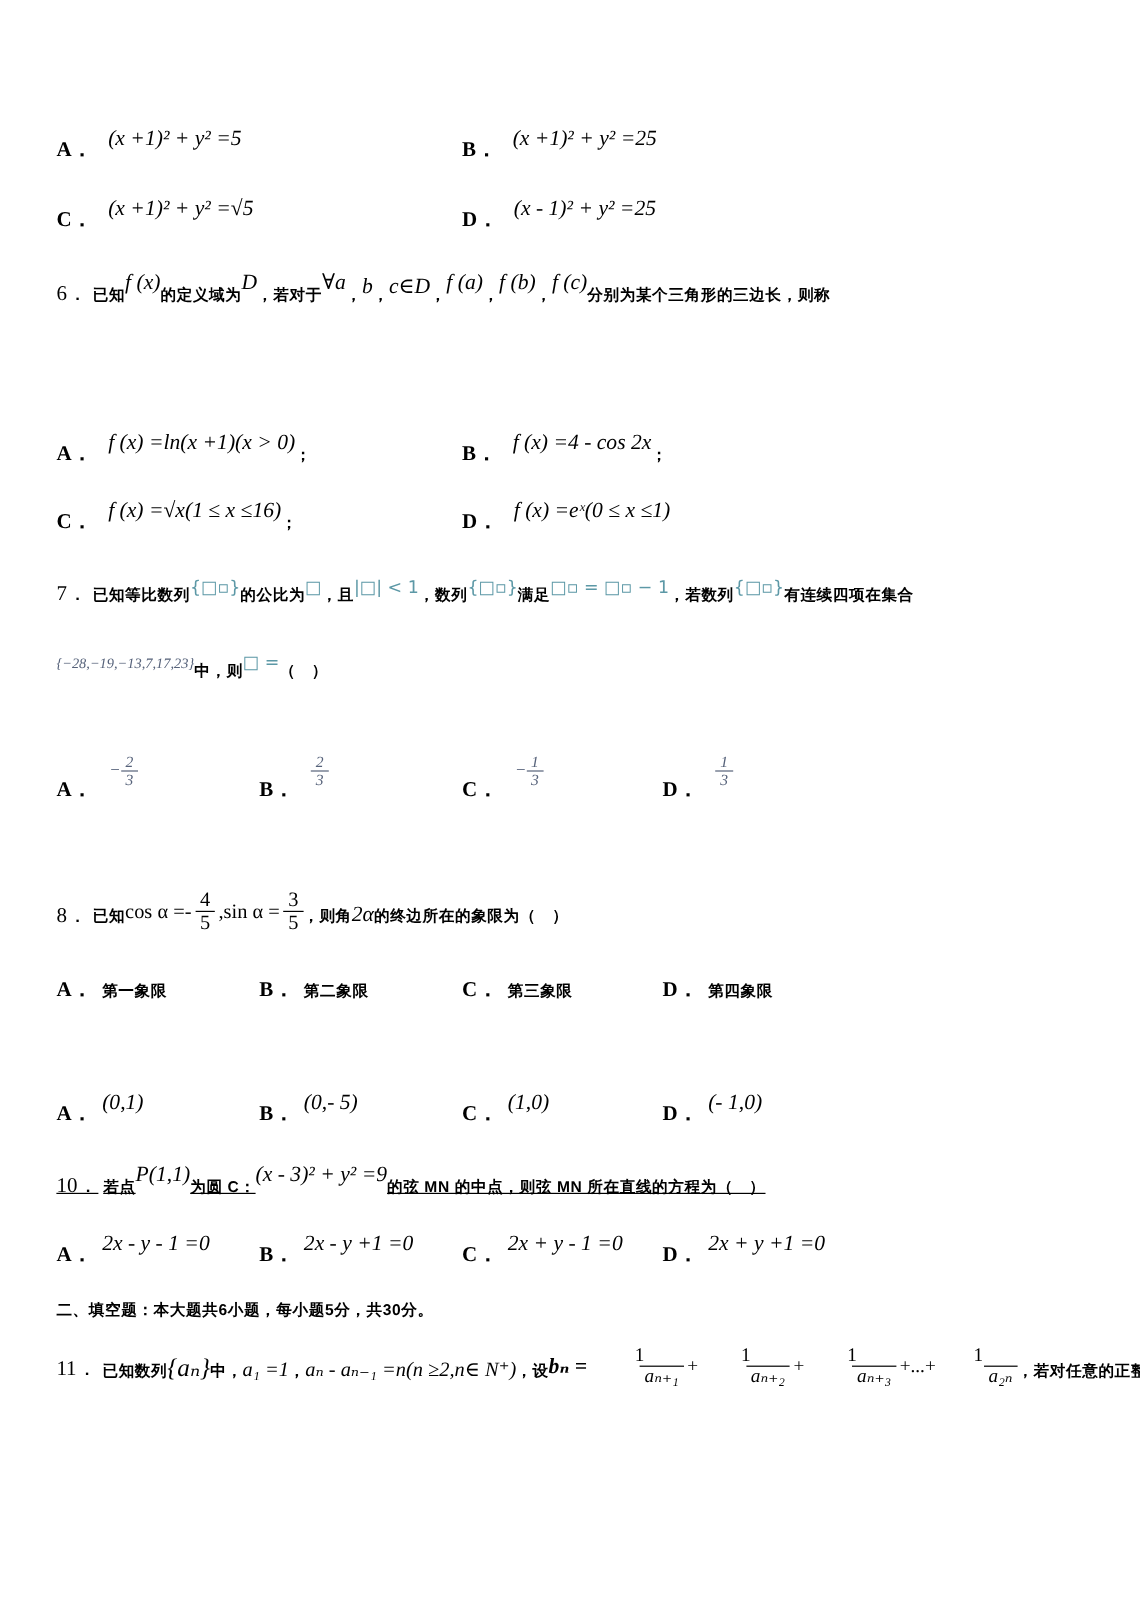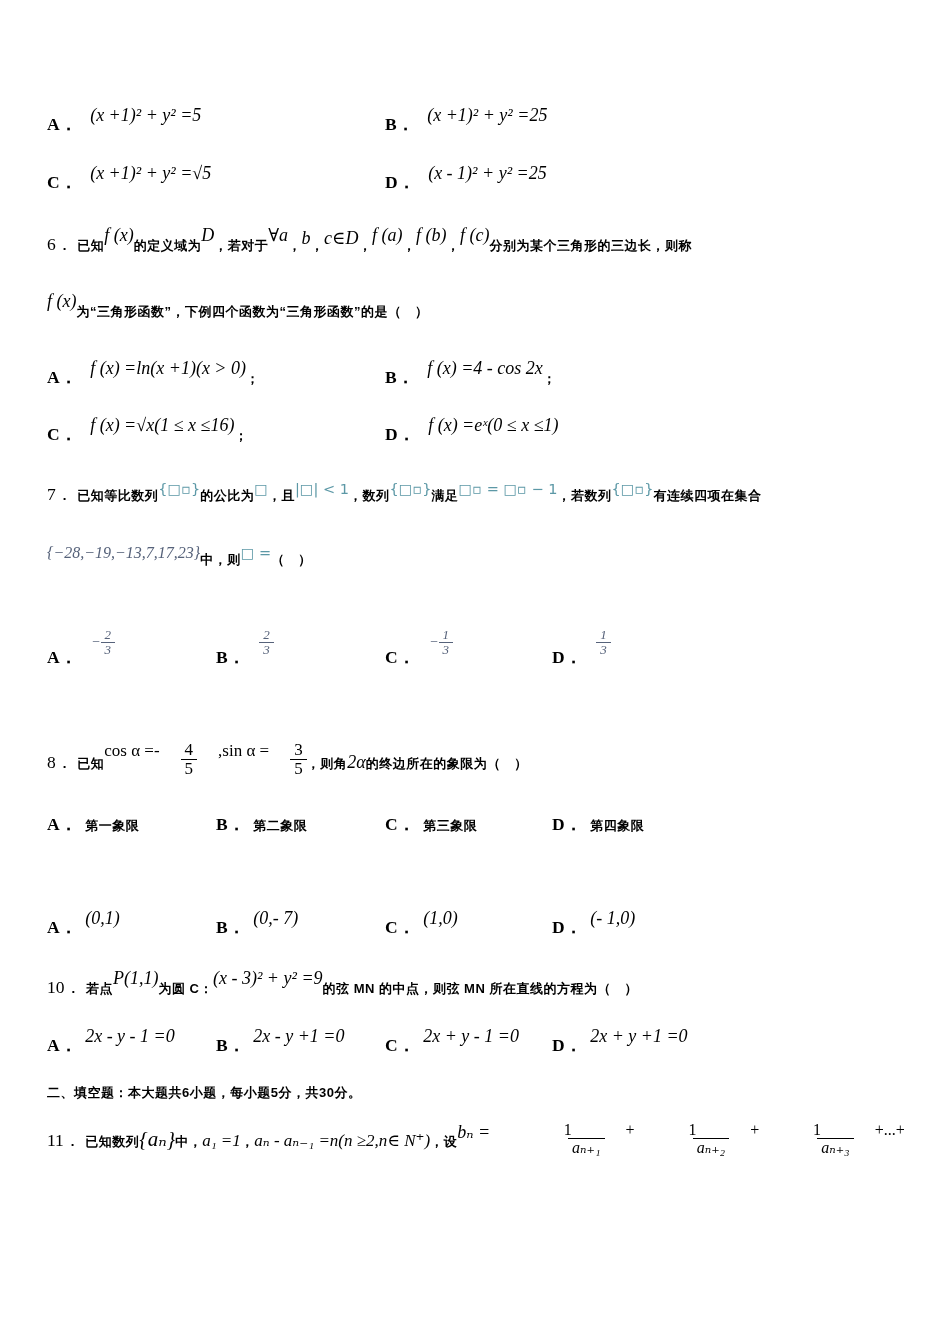--- a/index.html
+++ b/index.html
@@ -21,58 +21,55 @@
   .tint{color:#56627a;}
   .frac{display:inline-flex;flex-direction:column;align-items:center;vertical-align:middle;line-height:1.08;text-align:center;}
   .frac .fden{border-top:1.4px solid #000;}
   .frac .fnum,.frac .fden{padding:0 4px;display:block;}
   .frac8{font-family:"Liberation Serif","DejaVu Serif",serif;font-size:17px;}
   .frac7{font-family:"Liberation Serif","DejaVu Serif",serif;font-style:italic;font-size:13px;color:#56627a;}
   .frac7 .fden{border-top:1.2px solid #56627a;}
   .frac11{font-family:"Liberation Serif","DejaVu Serif","DejaVu Sans",serif;font-size:16px;}
   .frac11 .fden{font-style:italic;margin-left:37px;}
   .q7wrap{display:inline-block;position:relative;top:-17px;margin-left:14px;}
-  .bnblock{display:inline-flex;vertical-align:middle;gap:21px;position:relative;top:-4px;}
-  .bnblock .bn{font-family:"Liberation Serif","DejaVu Serif","DejaVu Sans",serif;font-style:italic;font-size:18px;margin-right:20px;}
+  .bnblock{display:inline-flex;align-items:center;vertical-align:middle;gap:3px;position:relative;top:-4px;}
+  .bnblock .bn{font-family:"Liberation Serif","DejaVu Serif","DejaVu Sans",serif;font-style:italic;font-size:18px;margin-right:4px;font-weight:bold;}
   .plus{font-family:"Liberation Serif",serif;font-size:16px;}
 </style>
 </head>
 <body>
 
 <div id="page">
 
   <div class="line" style="top:112px;left:0;right:0;">
     <span class="cell c1"><span class="optlabel">A．</span><span class="math raised gap">(x +1)² + y² =5</span></span>
     <span class="cell c3"><span class="optlabel">B．</span><span class="math raised gap">(x +1)² + y² =25</span></span>
   </div>
   <div class="line" style="top:170px;left:0;right:0;">
     <span class="cell c1"><span class="optlabel">C．</span><span class="math raised gap">(x +1)² + y² =√5</span></span>
     <span class="cell c3"><span class="optlabel">D．</span><span class="math raised gap">(x - 1)² + y² =25</span></span>
   </div>
 
   <div class="line" style="top:232px;left:47px;">
     <span class="qnum">6．</span><span class="cn">已知</span><span class="math raised">f (x)</span><span class="cn">的定义域为</span><span class="math raised">D</span><span class="cn">，若对于</span><span class="math raised">∀a</span><span class="cn">，</span><span class="math raised-sm">b</span><span class="cn">，</span><span class="math raised-sm">c∈D</span><span class="cn">，</span><span class="math raised">f (a)</span><span class="cn">，</span><span class="math raised">f (b)</span><span class="cn">，</span><span class="math raised">f (c)</span><span class="cn">分别为某个三角形的三边长，则称</span>
   </div>
-  <div class="line" style="top:300px;left:47px;">
-    <span class="math raised">f (x)</span><span class="cn">为“三角形函数”，下例四个函数为“三角形函数”的是（　）</span>
-  </div>
   <div class="line" style="top:365px;left:0;right:0;">
     <span class="cell c1"><span class="optlabel">A．</span><span class="math raised gap">f (x) =ln(x +1)(x &gt; 0)</span><span class="cn">；</span></span>
     <span class="cell c3"><span class="optlabel">B．</span><span class="math raised gap">f (x) =4 - cos 2x</span><span class="cn">；</span></span>
   </div>
   <div class="line" style="top:422px;left:0;right:0;">
     <span class="cell c1"><span class="optlabel">C．</span><span class="math raised gap">f (x) =√x(1 ≤ x ≤16)</span><span class="cn">；</span></span>
     <span class="cell c3"><span class="optlabel">D．</span><span class="math raised gap">f (x) =eˣ(0 ≤ x ≤1)</span><span class="cn"></span></span>
   </div>
 
   <div class="line" style="top:482px;left:47px;">
     <span class="qnum">7．</span><span class="cn">已知等比数列</span><span class="tofu raised-sm">{□▫}</span><span class="cn">的公比为</span><span class="tofu raised-sm">□</span><span class="cn">，且</span><span class="tofu raised-sm">|□| &lt; 1</span><span class="cn">，数列</span><span class="tofu raised-sm">{□▫}</span><span class="cn">满足</span><span class="tofu raised-sm">□▫ = □▫ − 1</span><span class="cn">，若数列</span><span class="tofu raised-sm">{□▫}</span><span class="cn">有连续四项在集合</span>
   </div>
   <div class="line" style="top:550px;left:47px;">
-    <span class="math tint raised-sm" style="font-size:16px;">{−28,−19,−13,7,17,23}</span><span class="cn">中，则</span><span class="tofu raised-sm">□ =</span><span class="cn">（　）</span>
+    <span class="math tint raised-sm" style="font-size:12px;">{−28,−19,−13,7,17,23}</span><span class="cn">中，则</span><span class="tofu raised-sm">□ =</span><span class="cn">（　）</span>
   </div>
   <div class="line" style="top:645px;left:0;right:0;">
     <span class="cell c1"><span class="optlabel">A．</span><span class="q7wrap"><span class="math tint" style="font-size:14px;">−</span><span class="frac frac7">
             <span class="fnum">2</span>
             <span class="fden">3</span>
           </span></span></span>
     <span class="cell c2"><span class="optlabel">B．</span><span class="q7wrap"><span class="math tint" style="font-size:14px;"></span><span class="frac frac7">
             <span class="fnum">2</span>
             <span class="fden">3</span>
           </span></span></span>
@@ -102,26 +99,26 @@
   </div>
   <div class="line" style="top:812px;left:0;right:0;">
     <span class="cell c1"><span class="optlabel">A．</span><span class="cn gap-sm">第一象限</span></span>
     <span class="cell c2"><span class="optlabel">B．</span><span class="cn gap-sm">第二象限</span></span>
     <span class="cell c3"><span class="optlabel">C．</span><span class="cn gap-sm">第三象限</span></span>
     <span class="cell c4"><span class="optlabel">D．</span><span class="cn gap-sm">第四象限</span></span>
   </div>
 
   <div class="line" style="top:915px;left:0;right:0;">
     <span class="cell c1"><span class="optlabel">A．</span><span class="math raised gap-sm">(0,1)</span></span>
-    <span class="cell c2"><span class="optlabel">B．</span><span class="math raised gap-sm">(0,- 7)</span></span>
+    <span class="cell c2"><span class="optlabel">B．</span><span class="math raised gap-sm">(0,- 5)</span></span>
     <span class="cell c3"><span class="optlabel">C．</span><span class="math raised gap-sm">(1,0)</span></span>
     <span class="cell c4"><span class="optlabel">D．</span><span class="math raised gap-sm">(- 1,0)</span></span>
   </div>
 
-  <div class="line" style="top:975px;left:47px;">
+  <div class="line" style="top:975px;left:47px;text-decoration:underline;">
     <span class="qnum">10．</span><span class="cn">若点</span><span class="math raised">P(1,1)</span><span class="cn">为圆 C：</span><span class="math raised">(x - 3)² + y² =9</span><span class="cn">的弦 MN 的中点，则弦 MN 所在直线的方程为（　）</span>
   </div>
   <div class="line" style="top:1033px;left:0;right:0;">
     <span class="cell c1"><span class="optlabel">A．</span><span class="math raised gap-sm">2x - y - 1 =0</span></span>
     <span class="cell c2"><span class="optlabel">B．</span><span class="math raised gap-sm">2x - y +1 =0</span></span>
     <span class="cell c3"><span class="optlabel">C．</span><span class="math raised gap-sm">2x + y - 1 =0</span></span>
     <span class="cell c4"><span class="optlabel">D．</span><span class="math raised gap-sm">2x + y +1 =0</span></span>
   </div>
 
   <div class="line" style="top:1083px;left:47px;">

